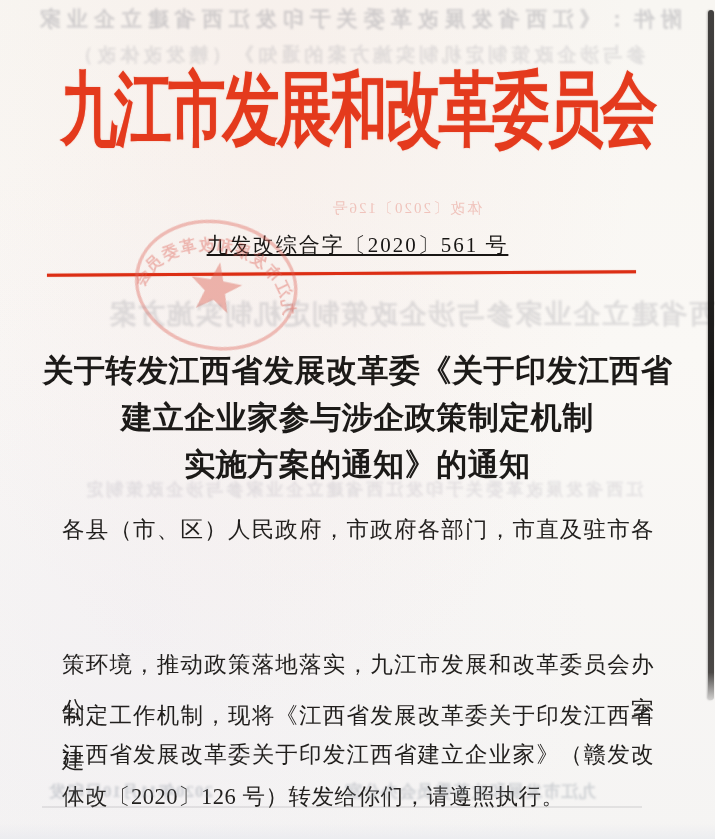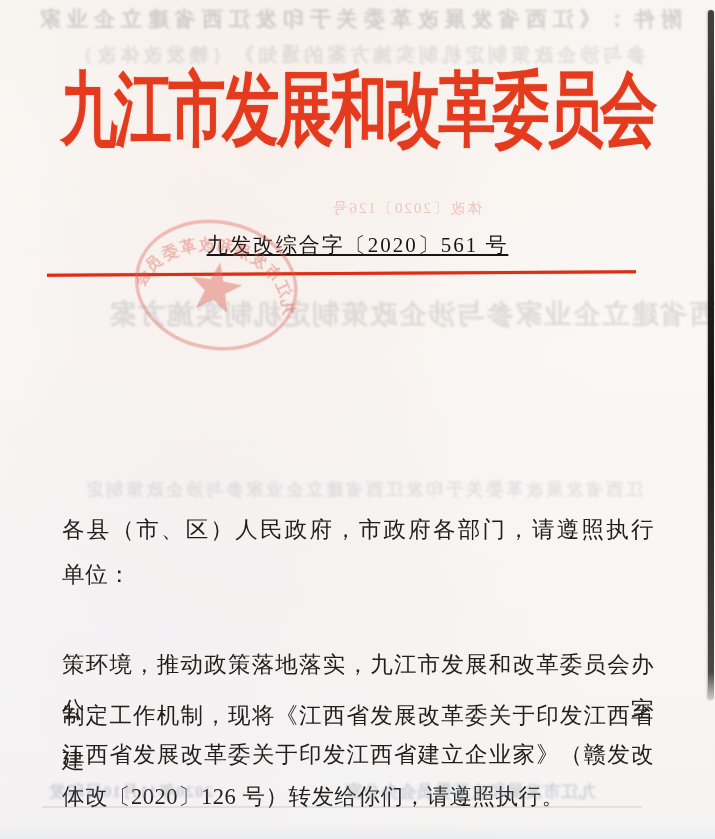--- a/index.html
+++ b/index.html
@@ -144,25 +144,29 @@
       <path id="sealArc" d="M 15,84 A 72,58 0 0 1 157,82" fill="none"></path>
       <text font-size="16" font-weight="700" fill="rgba(221,92,80,0.46)" letter-spacing="1.5" font-family="Liberation Serif, serif">
         <textPath href="#sealArc" startOffset="50%" text-anchor="middle">九江市发展和改革委员会</textPath>
       </text>
       <polygon points="86,46 92.4,64.3 111.7,64.7 96.3,76.3 101.9,95.1 86,84 70.1,95.1 75.7,76.3 60.3,64.7 79.6,64.3" fill="rgba(222,99,86,0.5)"></polygon>
     </svg>
   </div>
 
   <div class="bleed bleed-mid">江西省建立企业家参与涉企政策制定机制实施方案</div>
 
+  <div class="abs title-block">
+    <div class="title-line">关于转发江西省发展改革委《关于印发江西省</div>
+    <div class="title-line">建立企业家参与涉企政策制定机制</div>
+    <div class="title-line">实施方案的通知》的通知</div>
+  </div>
 
   <div class="bleed bleed-body">江西省发展改革委关于印发江西省建立企业家参与涉企政策制定</div>
 
-  <div class="bodyline just" style="top:507px;">各县（市、区）人民政府，市政府各部门，请遵照执行</div>
-  <div class="bodyline" style="top:552px;">单位：</div>
+  <div class="bodyline just" style="top:507px;">各县（市、区）人民政府，市政府各部门，市直及驻市各</div>
   <div class="bodyline just" style="top:642px;">策环境，推动政策落地落实，九江市发展和改革委员会办公室</div>
   <div class="bodyline just" style="top:693px;">制定工作机制，现将《江西省发展改革委关于印发江西省建</div>
   <div class="bodyline just" style="top:732px;">江西省发展改革委关于印发江西省建立企业家》（赣发改</div>
   <div class="bodyline" style="top:774px;">体改〔2020〕126 号）转发给你们，请遵照执行。</div>
 
   <div class="bleed bleed-footer">
     <span>九江市发展和改革委员会办公室</span>
     <span>2020年11月10日印发</span>
   </div>
   <div class="abs footer-rule"></div>

